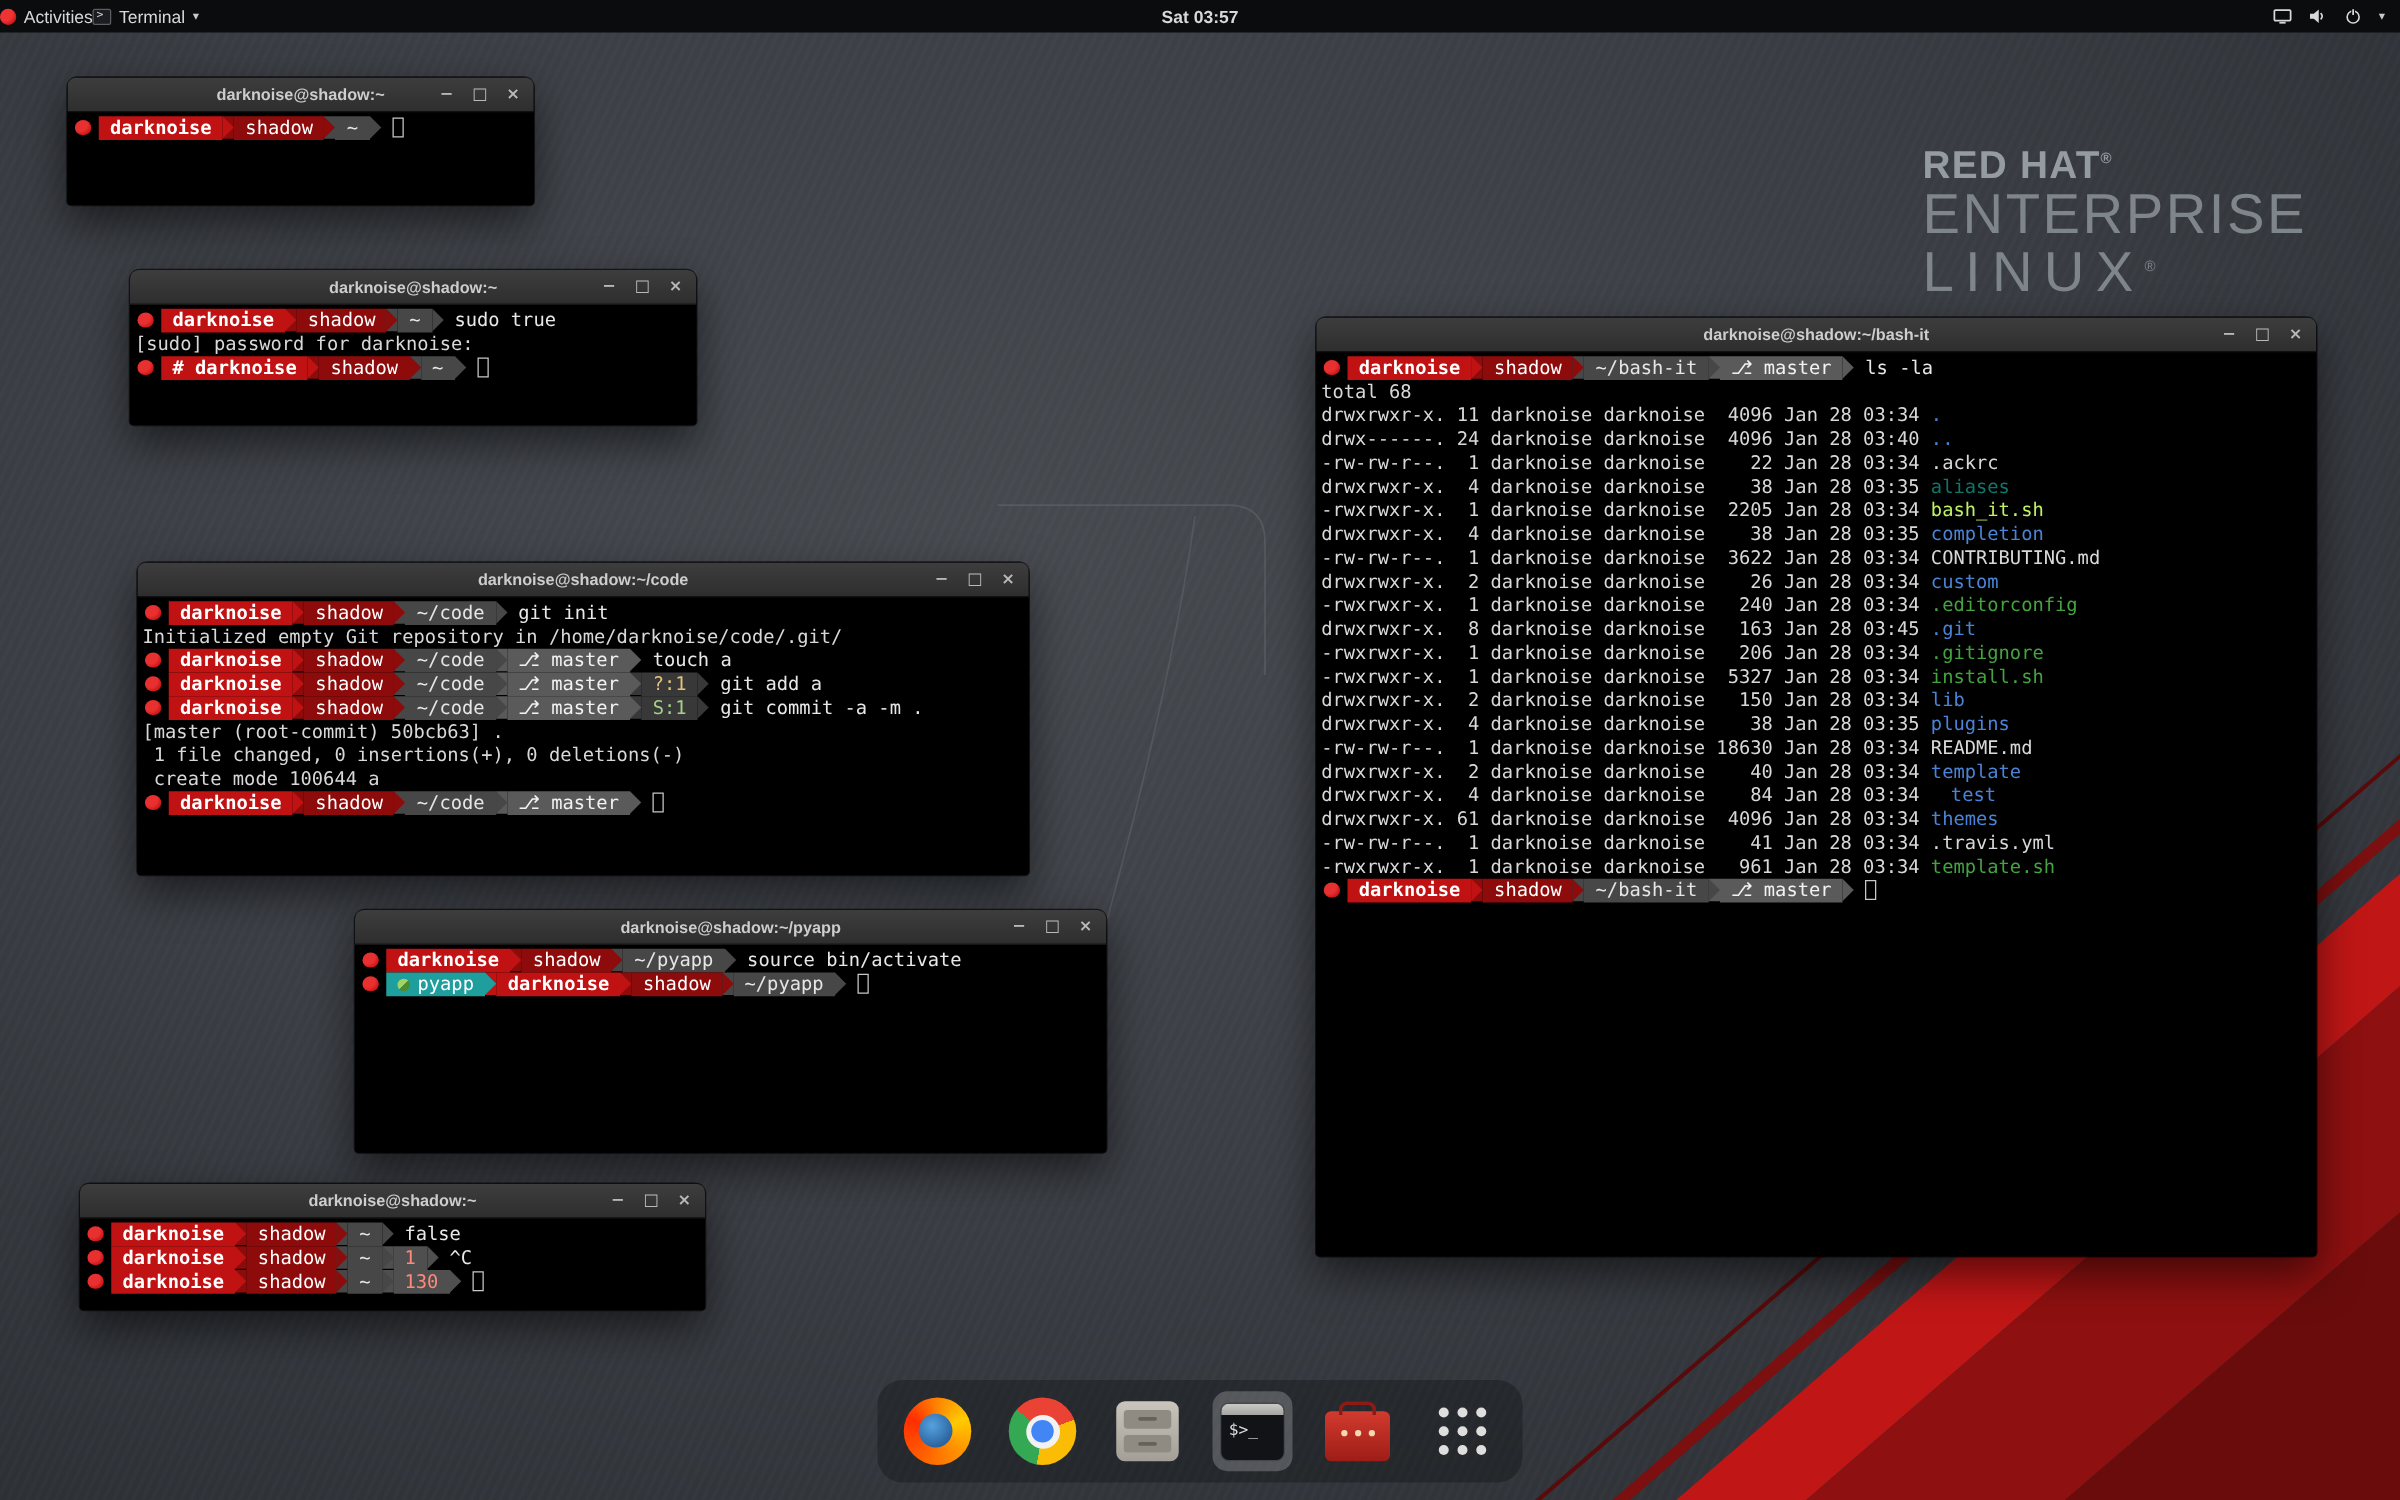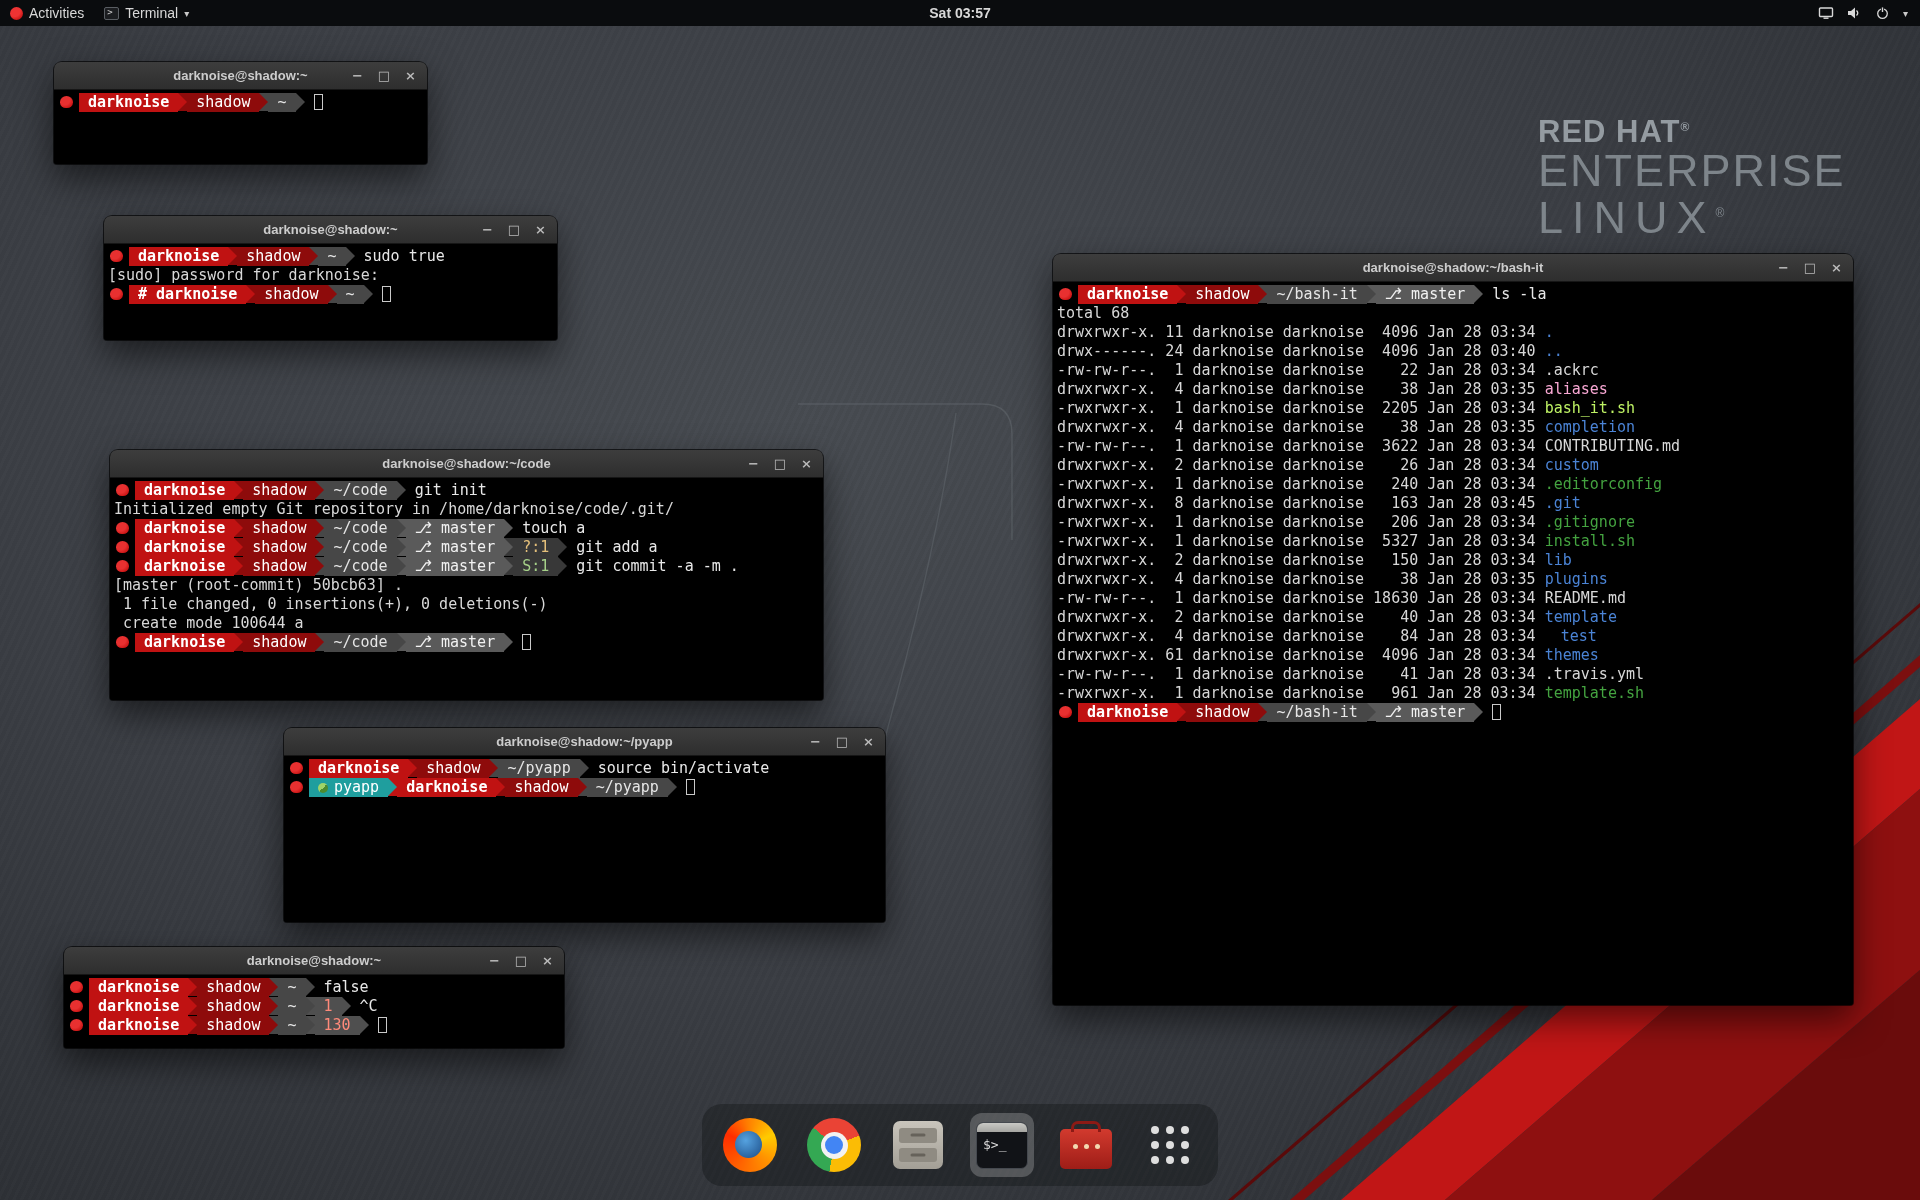--- a/index.html
+++ b/index.html
@@ -13,21 +13,21 @@
   #ribbons{position:absolute;inset:0;z-index:2}
   
   #brand{position:absolute;left:1538px;top:116px;z-index:2;color:#878e94;line-height:1.04}
   #brand .b1{font-size:31px;font-weight:bold;letter-spacing:1px;color:#949ba1}
   #brand .b2{font-size:45px;font-weight:400;letter-spacing:2px;color:#7e858b}
   #brand .b3{font-size:45px;font-weight:400;letter-spacing:9px;color:#7e858b}
   #brand sup{font-size:12px;vertical-align:super}
   
   #topbar{position:absolute;top:0;left:0;right:0;height:26px;background:#0a0c0e;z-index:50;
     display:flex;align-items:center;color:#d8d8d8;font-size:14px}
-  .tb-item{display:flex;align-items:center;gap:6px;height:26px;padding:0 10px;cursor:default}
+  .tb-item{display:flex;align-items:center;gap:6px;height:26px;padding:0 0;cursor:default}
   .hatdot{display:inline-block;width:13px;height:13px;border-radius:50%;
     background:radial-gradient(circle at 35% 30%, #ee3333 0 45%, #aa0000 100%);}
   .mini-term{width:15px;height:13px;background:#1b1d20;border:1px solid #5a5e63;border-radius:2px;position:relative}
   .mini-term::after{content:">";position:absolute;left:2px;top:-1px;color:#cfcfcf;font-size:9px;font-family:"DejaVu Sans Mono",monospace}
   .caret{font-size:10px;color:#c9c9c9}
   #clock{position:absolute;left:50%;transform:translateX(-50%);height:22px;display:flex;align-items:center;font-weight:bold}
   .tb-right{margin-left:auto;display:flex;align-items:center;gap:13px;padding-right:12px;height:26px}
   .tb-right svg{display:block}
   
   #windows-layer{position:absolute;inset:0;z-index:10}
@@ -228,21 +228,21 @@
             <span class="wbtn">□</span>
             <span class="wbtn">×</span>
           </div>
         </div>
         <div class="term">
           <div class="tline"><span class="hat"></span><span class="pseg" style="background: rgb(192, 18, 18); color: rgb(255, 255, 255); font-weight: bold;">darknoise</span><span class="parrow" style="border-left-color: rgb(192, 18, 18); background: rgb(142, 11, 11);"></span><span class="pseg" style="background: rgb(142, 11, 11); color: rgb(255, 255, 255);">shadow</span><span class="parrow" style="border-left-color: rgb(142, 11, 11); background: rgb(71, 71, 71);"></span><span class="pseg" style="background: rgb(71, 71, 71); color: rgb(230, 230, 230);">~/bash-it</span><span class="parrow" style="border-left-color: rgb(71, 71, 71); background: rgb(90, 90, 90);"></span><span class="pseg" style="background: rgb(90, 90, 90); color: rgb(242, 242, 242);">⎇ master</span><span class="parrow" style="border-left-color: rgb(90, 90, 90);"></span><span class="cmdtext">ls -la</span></div>
           <div class="tline"><span class="outtext">total 68</span></div>
           <div class="tline"><span class="outtext">drwxrwxr-x. 11 darknoise darknoise  4096 Jan 28 03:34 </span><span class="outtext" style="color: rgb(75, 132, 214);">.</span></div>
           <div class="tline"><span class="outtext">drwx------. 24 darknoise darknoise  4096 Jan 28 03:40 </span><span class="outtext" style="color: rgb(75, 132, 214);">..</span></div>
           <div class="tline"><span class="outtext">-rw-rw-r--.  1 darknoise darknoise    22 Jan 28 03:34 </span><span class="outtext" style="color: rgb(216, 216, 216);">.ackrc</span></div>
-          <div class="tline"><span class="outtext">drwxrwxr-x.  4 darknoise darknoise    38 Jan 28 03:35 </span><span class="outtext" style="color: #f9a8d4;">aliases</span></div>
+          <div class="tline"><span class="outtext">drwxrwxr-x.  4 darknoise darknoise    38 Jan 28 03:35 </span><span class="outtext" style="color: #0f766e;">aliases</span></div>
           <div class="tline"><span class="outtext">-rwxrwxr-x.  1 darknoise darknoise  2205 Jan 28 03:34 </span><span class="outtext" style="color: #bef264;">bash_it.sh</span></div>
           <div class="tline"><span class="outtext">drwxrwxr-x.  4 darknoise darknoise    38 Jan 28 03:35 </span><span class="outtext" style="color: rgb(75, 132, 214);">completion</span></div>
           <div class="tline"><span class="outtext">-rw-rw-r--.  1 darknoise darknoise  3622 Jan 28 03:34 </span><span class="outtext" style="color: rgb(216, 216, 216);">CONTRIBUTING.md</span></div>
           <div class="tline"><span class="outtext">drwxrwxr-x.  2 darknoise darknoise    26 Jan 28 03:34 </span><span class="outtext" style="color: rgb(75, 132, 214);">custom</span></div>
           <div class="tline"><span class="outtext">-rwxrwxr-x.  1 darknoise darknoise   240 Jan 28 03:34 </span><span class="outtext" style="color: rgb(68, 163, 64);">.editorconfig</span></div>
           <div class="tline"><span class="outtext">drwxrwxr-x.  8 darknoise darknoise   163 Jan 28 03:45 </span><span class="outtext" style="color: rgb(75, 132, 214);">.git</span></div>
           <div class="tline"><span class="outtext">-rwxrwxr-x.  1 darknoise darknoise   206 Jan 28 03:34 </span><span class="outtext" style="color: rgb(68, 163, 64);">.gitignore</span></div>
           <div class="tline"><span class="outtext">-rwxrwxr-x.  1 darknoise darknoise  5327 Jan 28 03:34 </span><span class="outtext" style="color: rgb(68, 163, 64);">install.sh</span></div>
           <div class="tline"><span class="outtext">drwxrwxr-x.  2 darknoise darknoise   150 Jan 28 03:34 </span><span class="outtext" style="color: rgb(75, 132, 214);">lib</span></div>
           <div class="tline"><span class="outtext">drwxrwxr-x.  4 darknoise darknoise    38 Jan 28 03:35 </span><span class="outtext" style="color: rgb(75, 132, 214);">plugins</span></div>

